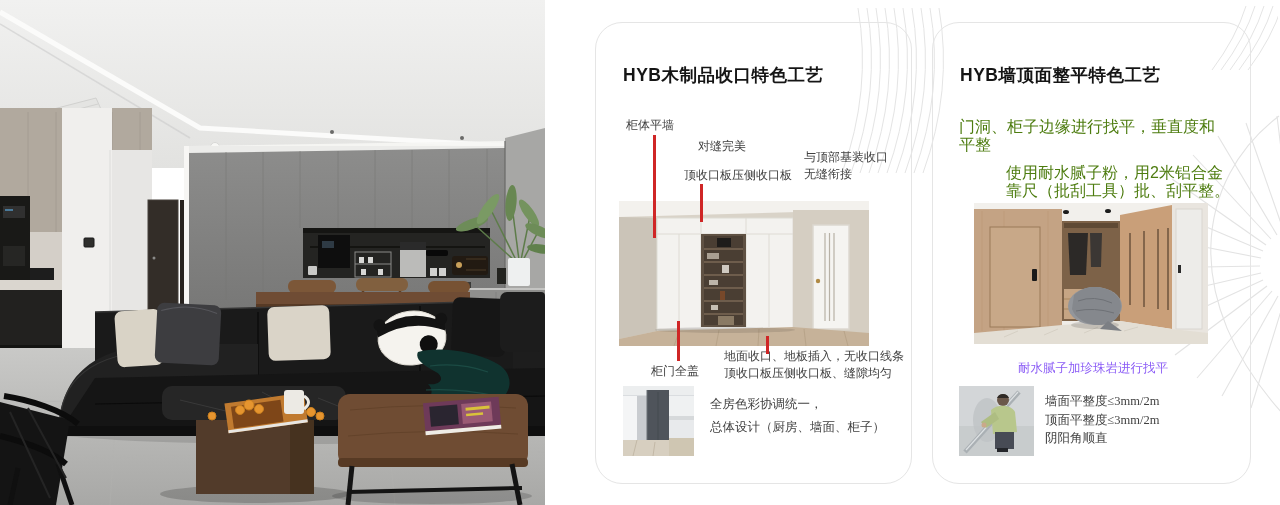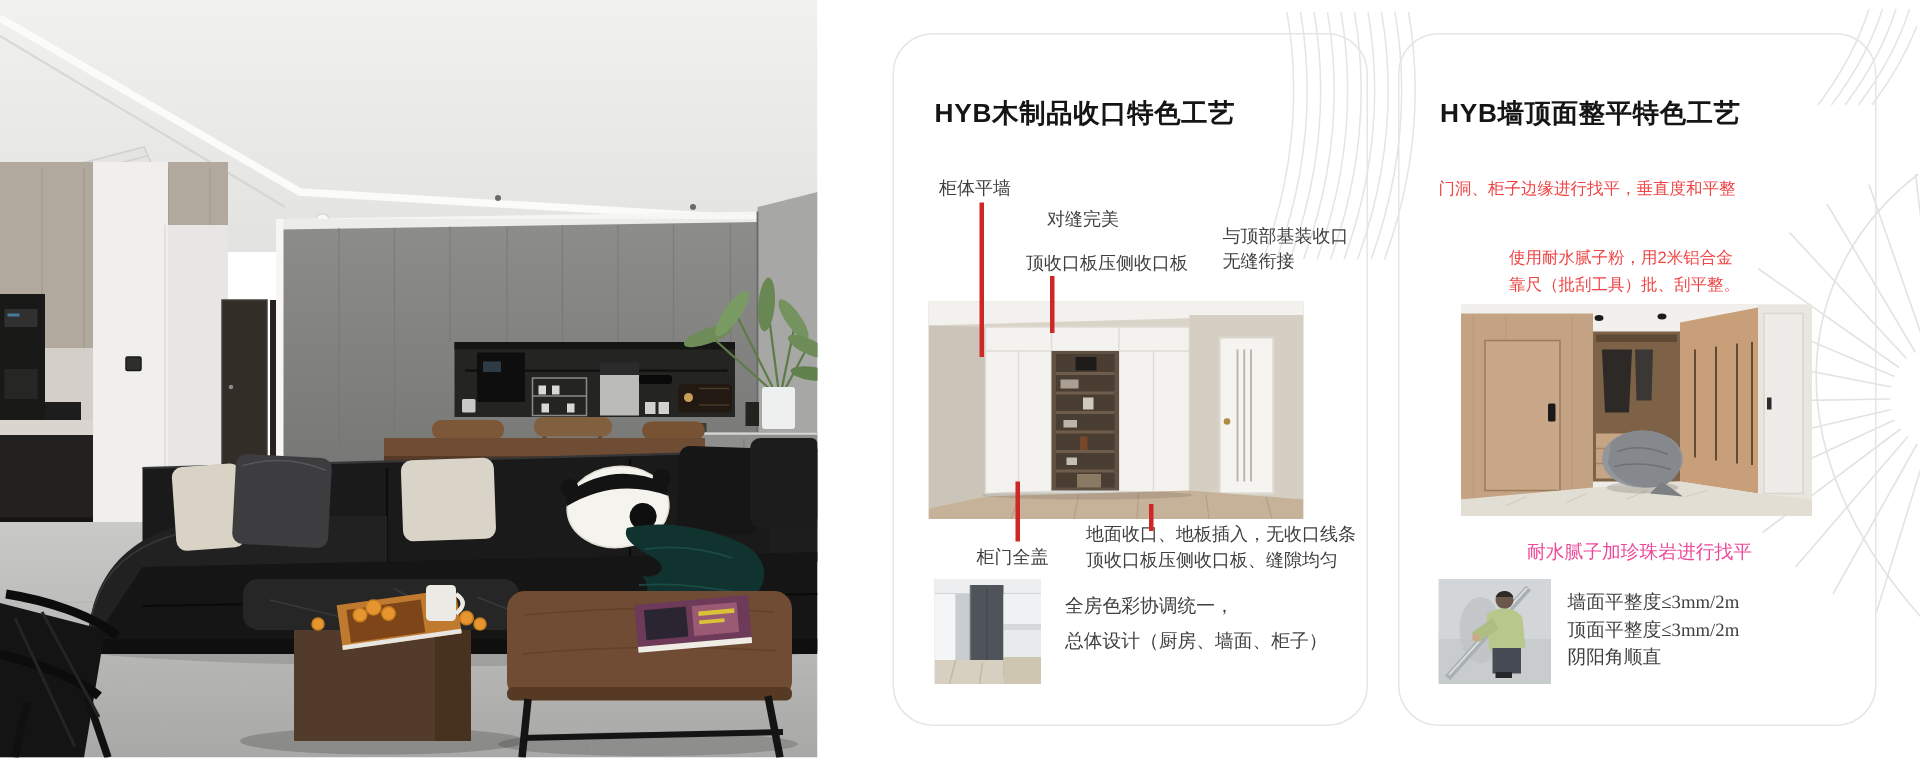--- a/index.html
+++ b/index.html
@@ -14,43 +14,43 @@
   #hatch2{left:1208px;top:6px;}
   #leaf{left:1140px;top:80px;}
   
   .card{position:absolute;top:22px;width:315px;height:460px;
         border:1.5px solid #e5e5e5;border-radius:27px;background:transparent;}
   #card1{left:595px;}
   #card2{left:932px;width:317px;}
   .card-title{position:absolute;left:27px;top:40px;font-size:17.5px;font-weight:700;
               color:#151515;letter-spacing:.5px;white-space:nowrap;}
   .ann{position:absolute;font-size:12px;color:#404040;white-space:nowrap;line-height:17px;}
-  .body-txt{position:absolute;font-size:11px;color:#ef4444;white-space:nowrap;line-height:17.5px;}
+  .body-txt{position:absolute;font-size:16px;color:#4d7c0f;white-space:nowrap;line-height:17.5px;}
   .redline{position:absolute;width:2.5px;background:#cf2626;z-index:5;}
   .photo{position:absolute;overflow:hidden;background:#ddd;}
   .photo svg{display:block;}
   
   #c1-ann1{left:30px;top:94px;}
   #c1-line1{left:57px;top:112px;height:103px;}
   #c1-ann2{left:102px;top:115px;}
   #c1-ann3{left:88px;top:144px;}
   #c1-line2{left:104px;top:161px;height:38px;}
-  #c1-ann4{left:208px;top:126px;margin-left:11px;}
+  #c1-ann4{left:208px;top:126px;}
   #c1-img{left:23px;top:178px;width:250px;height:145px;}
   #c1-line3{left:81px;top:298px;height:40px;}
   #c1-ann5{left:55px;top:340px;}
   #c1-line4{left:170px;top:313px;height:18px;}
   #c1-ann6{left:128px;top:325px;}
   #c1-sphoto{left:27px;top:363px;width:71px;height:70px;}
   #c1-note{left:114px;top:370px;line-height:23px;font-size:12.5px;}
   
   #c2-para1{left:26px;top:95px;white-space:normal;width:270px;}
   #c2-para2{left:73px;top:141px;}
   #c2-img{left:41px;top:180px;width:234px;height:141px;}
-  #c2-caption{left:85px;top:337px;font-size:12.5px;color:#ec4899;}
+  #c2-caption{left:85px;top:337px;font-size:12.5px;color:#8b5cf6;}
   #c2-sphoto{left:26px;top:363px;width:75px;height:70px;}
   #c2-specs{left:112px;top:369px;line-height:18.5px;font-family:Liberation Serif, serif;}
 </style>
 </head>
 <body>
 
 <svg id="room" class="abs" width="545" height="505" viewBox="0 0 545 505">
   <defs>
     <linearGradient id="ceil" x1="0" y1="0" x2="0" y2="1">
       <stop offset="0" stop-color="#f1f1f0"></stop>

